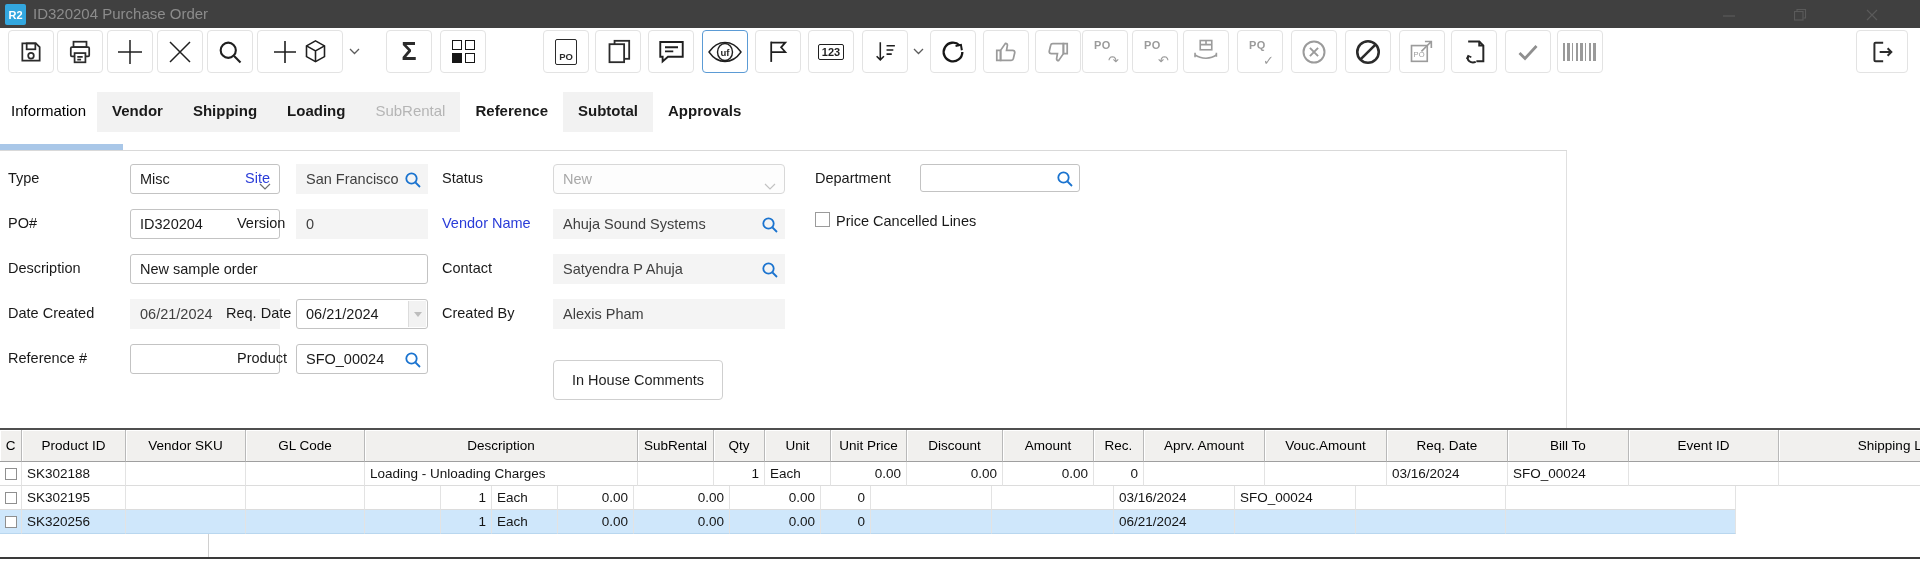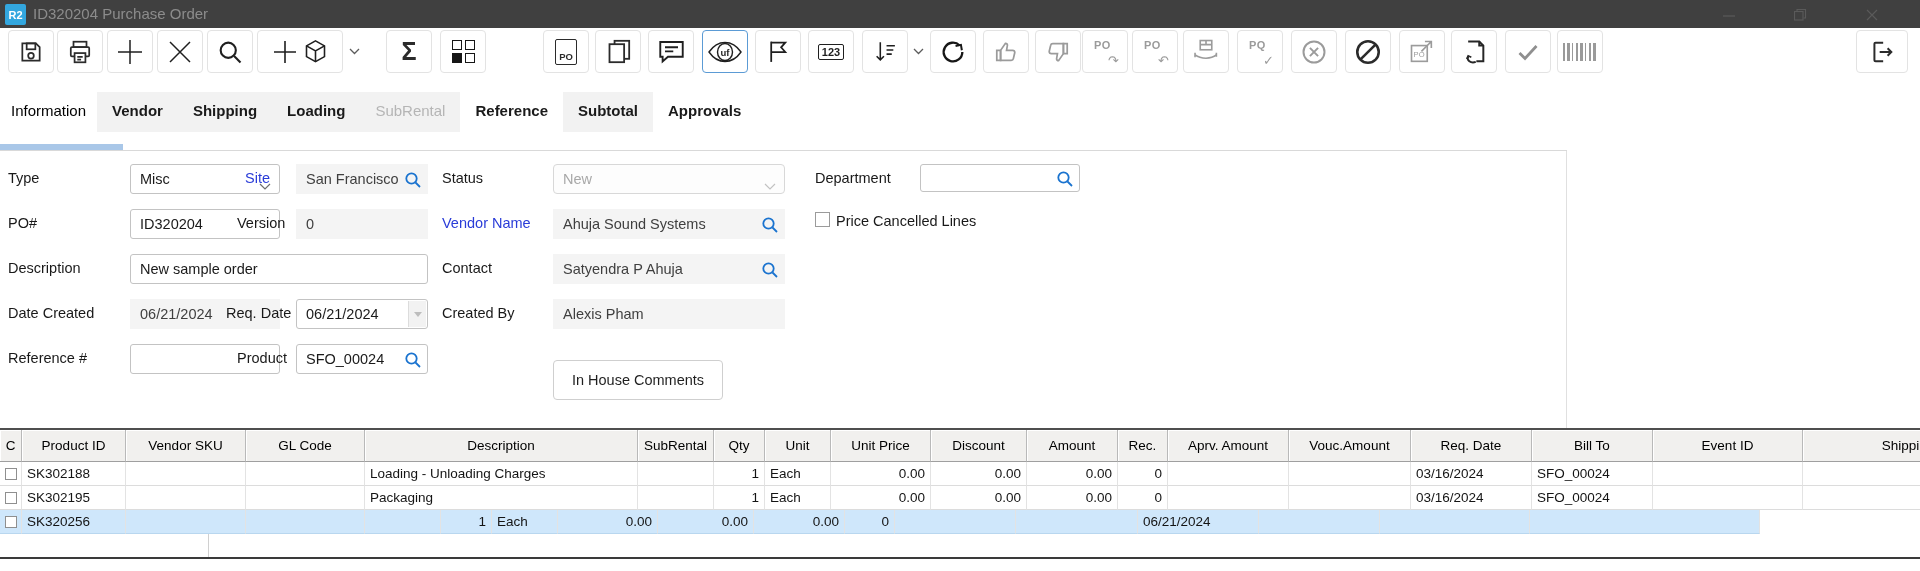--- a/index.html
+++ b/index.html
@@ -66,21 +66,21 @@
   .grow { display:flex; width:2040px; }
   .th { background:#f1f0ee; border-right:1px solid #b9b9b9; border-bottom:1px solid #9f9f9f; box-shadow:inset 1px 1px 0 #fff;
         height:32px; display:flex; align-items:center; justify-content:center; font-size:13.5px; color:#000; flex:none; overflow:hidden; white-space:nowrap; }
   .td { height:24px; line-height:23px; font-size:13.5px; color:#141414; border-right:1px solid #e3e3e3; border-bottom:1px solid #dcdcdc;
         padding:0 5px; flex:none; overflow:hidden; white-space:nowrap; }
   .grow.selrow .td { background:#cfe7fb; border-bottom-color:#b9d7ef; }
   .td.num { text-align:right; }
   .td.ck { display:flex; align-items:center; justify-content:center; padding:0; }
   .rowcb { width:12px; height:12px; border:1px solid #8f8f8f; background:#fff; }
   .c0{width:22px}.c1{width:104px}.c2{width:120px}.c3{width:119px}.c4{width:273px}.c5{width:76px}.c6{width:51px}
-  .c7{width:66px}.c8{width:100px}.c9{width:96px}.c10{width:91px}.c11{width:50px}.c12{width:121px}.c13{width:122px}
+  .c7{width:66px}.c8{width:76px}.c9{width:96px}.c10{width:91px}.c11{width:50px}.c12{width:121px}.c13{width:122px}
   .c14{width:121px}.c15{width:121px}.c16{width:150px}.c17{width:230px}
   .grid-bottom { position:absolute; left:0; top:557px; width:1920px; height:2px; background:#3a3a3a; }
   .stub-line { position:absolute; left:208px; top:534px; width:1px; height:23px; background:#d0d0d0; }
 </style>
 </head>
 <body>
 
 <div id="app">
 
   <div class="titlebar">
@@ -483,21 +483,20 @@
       <div class="td c17"></div>
     </div>
 
     <div class="grow">
       <div class="td ck c0">
           <span class="rowcb"></span>
         </div>
       <div class="td c1">SK302195</div>
       <div class="td c2"></div>
       <div class="td c3"></div>
-      <div class="td c4">Packaging</div>
       <div class="td num c5"></div>
       <div class="td num c6">1</div>
       <div class="td c7">Each</div>
       <div class="td num c8">0.00</div>
       <div class="td num c9">0.00</div>
       <div class="td num c10">0.00</div>
       <div class="td num c11">0</div>
       <div class="td num c12"></div>
       <div class="td num c13"></div>
       <div class="td c14">03/16/2024</div>

